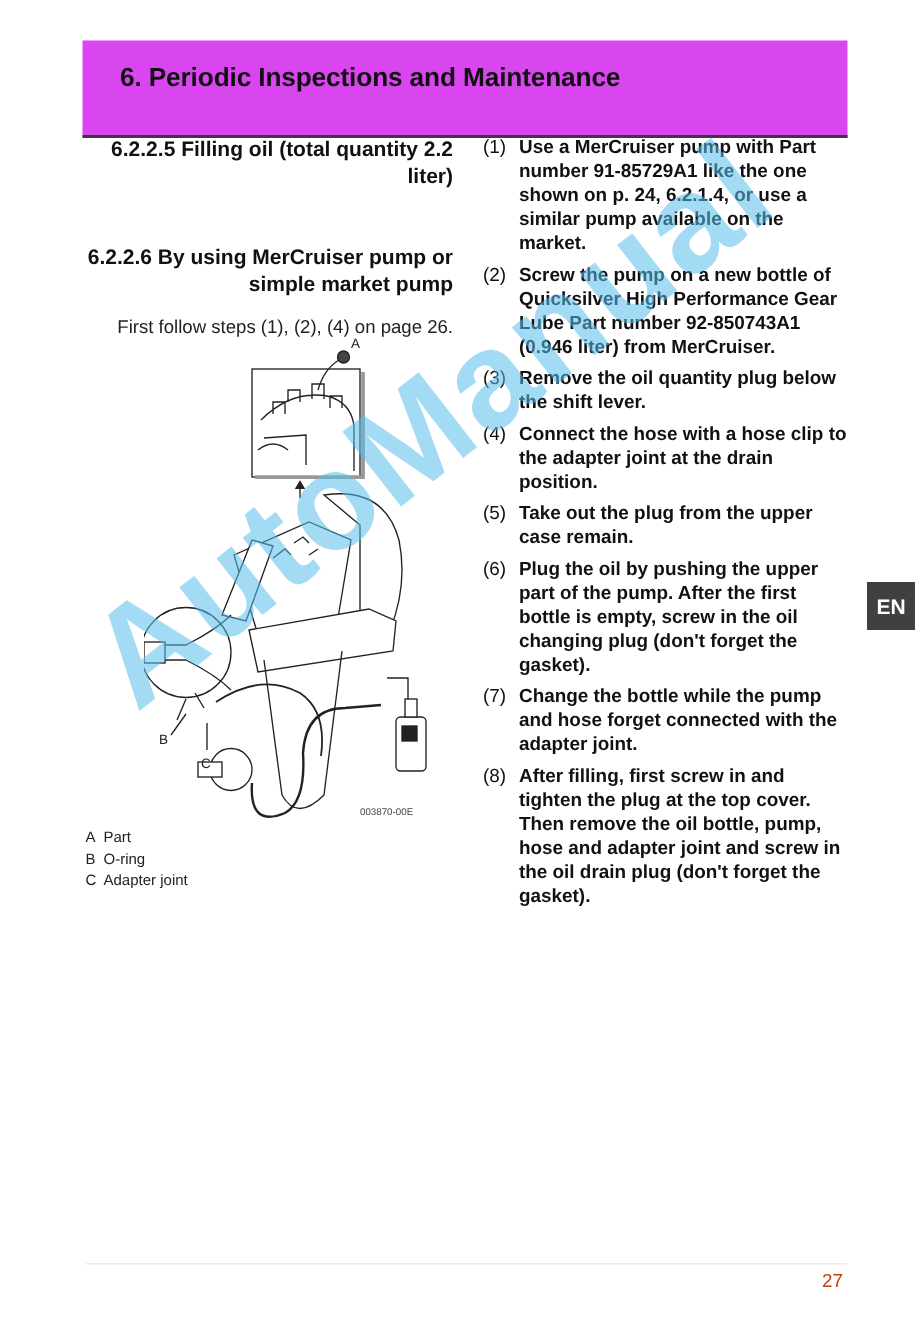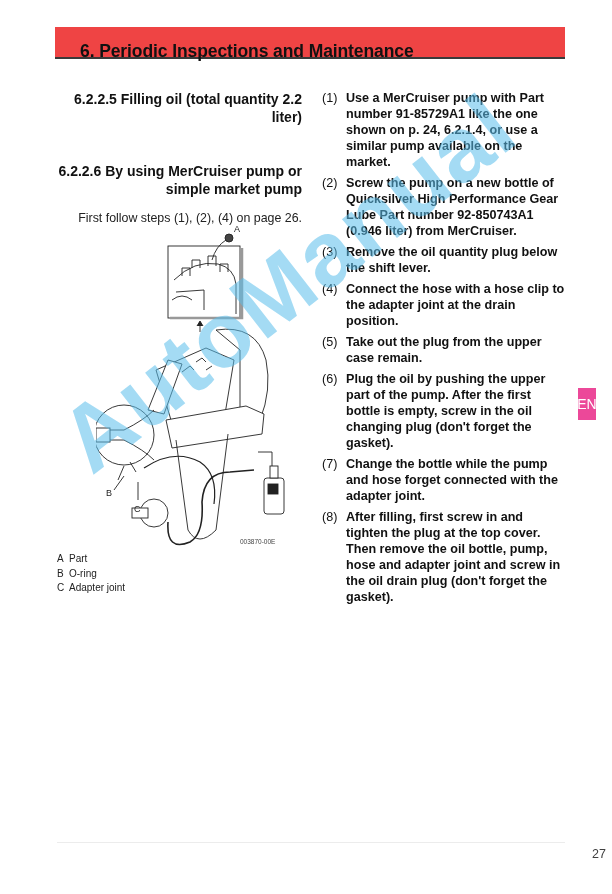--- a/index.html
+++ b/index.html
@@ -1,21 +1,21 @@
 <!DOCTYPE html>
 <html><head>
 <meta charset="utf-8">
 <style>
   * { box-sizing: border-box; margin: 0; padding: 0; }
   html, body { width: 612px; height: 894px; background: #ffffff; overflow: hidden; }
   body { position: relative; font-family: "Liberation Sans", sans-serif; color: #111; }
 
   .header-band {
-    position: absolute; left: 55px; top: 27px; width: 510px; height: 32px;
-    background: #ef4444; border-bottom: 2px solid #3a3a3a;
+    position: absolute; left: 55px; top: 27px; width: 510px; height: 65px;
+    background: #d946ef; border-bottom: 2px solid #3a3a3a;
   }
   .header-title {
     position: absolute; left: 25px; top: 14px;
     font-size: 17.5px; font-weight: bold; color: #111; letter-spacing: -0.1px;
   }
 
   .left-col { position: absolute; left: 57px; top: 90px; width: 245px; text-align: right; }
   .sec-heading { font-size: 14px; font-weight: bold; line-height: 18px; color: #111; }
   .sec-heading.second { margin-top: 36px; }
   .intro { margin-top: 12px; font-size: 12.4px; line-height: 16px; color: #222; }
@@ -26,27 +26,27 @@
   .legend { position: absolute; left: 57px; top: 552px; font-size: 10px; line-height: 14.6px; color: #222; }
   .legend-row { display: flex; }
   .legend-key { width: 12px; }
 
   .right-col { position: absolute; left: 322px; top: 90px; width: 245px; }
   .step { display: flex; font-size: 12.6px; font-weight: bold; line-height: 16px; color: #111; margin-bottom: 5px; }
   .step-num { width: 24px; flex: none; font-weight: normal; }
   .step-text { flex: 1; }
 
   .lang-tab {
-    position: absolute; left: 578px; top: 388px; width: 18px; height: 32px;
-    background: #ec4899; color: #fff; font-weight: normal; font-size: 14px;
+    position: absolute; left: 578px; top: 388px; width: 32px; height: 32px;
+    background: #404040; color: #fff; font-weight: bold; font-size: 14px;
     display: flex; align-items: center; justify-content: center;
   }
 
   .footer-rule { position: absolute; left: 57px; top: 842px; width: 508px; height: 1px; background: #ececec; }
-  .page-num { position: absolute; left: 548px; top: 847px; font-size: 12.5px; color: #404040; margin-left: 44px; }
+  .page-num { position: absolute; left: 548px; top: 847px; font-size: 12.5px; color: #c2410c; }
 
   .watermark {
     position: absolute; left: 40px; top: 410px;
     font-size: 92px; font-weight: bold; color: rgba(90, 190, 235, 0.55);
     transform: rotate(-38deg); transform-origin: left top; letter-spacing: 2px;
     pointer-events: none; white-space: nowrap;
   }
 </style>
 </head>
 <body>

